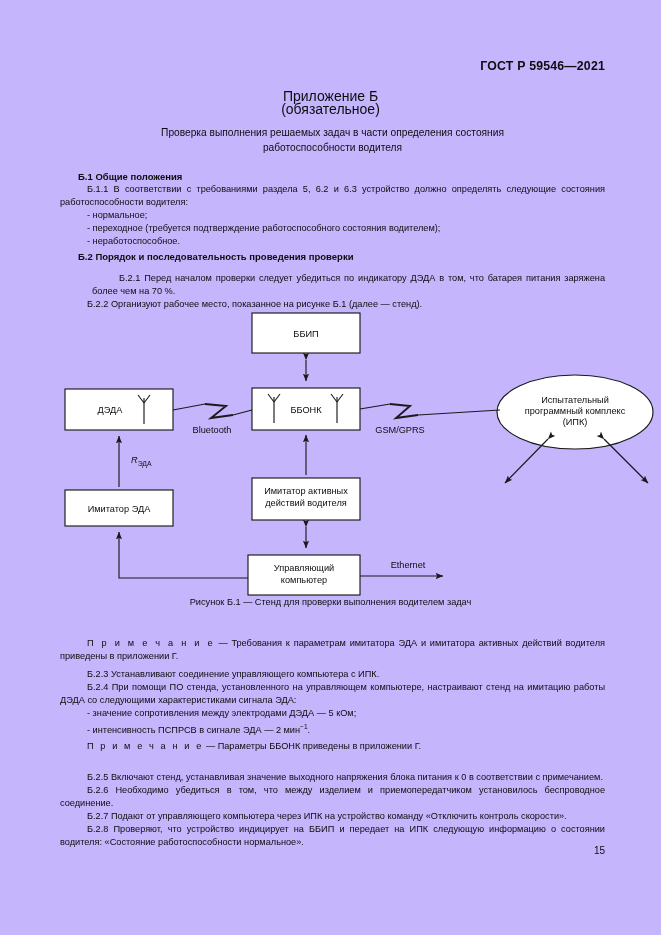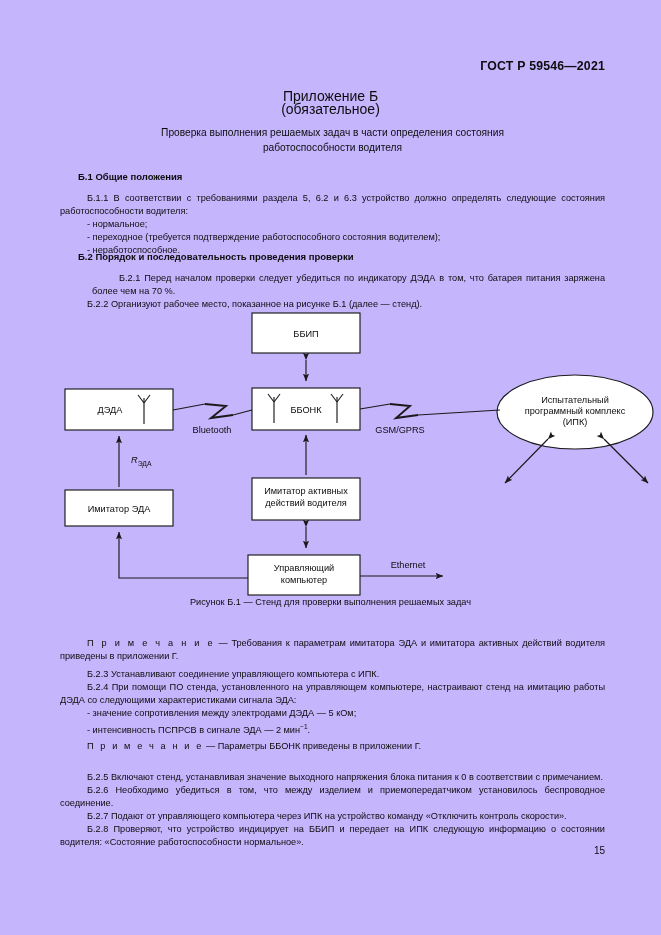--- a/index.html
+++ b/index.html
@@ -106,21 +106,21 @@
   <div class="appendix-line appendix-name">Приложение Б</div>
   <div class="appendix-line appendix-kind">(обязательное)</div>
 
   <div class="main-title">
     <div>Проверка выполнения решаемых задач в части определения состояния</div>
     <div>работоспособности водителя</div>
   </div>
 
   <div class="body-block" style="top:170px;">
     <div class="sec-head">Б.1  Общие положения</div>
-    <div class="para" style="margin-top:9px;">Б.1.1  В соответствии с требованиями раздела 5, 6.2 и 6.3 устройство должно определять следующие состояния работоспособности водителя:</div>
+    <div class="para" style="">Б.1.1  В соответствии с требованиями раздела 5, 6.2 и 6.3 устройство должно определять следующие состояния работоспособности водителя:</div>
     <div class="dash-item">-  нормальное;</div>
     <div class="dash-item">-  переходное (требуется подтверждение работоспособного состояния водителем);</div>
     <div class="dash-item">-  неработоспособное.</div>
   </div>
 
   <div class="body-block" style="top:250px;">
     <div class="sec-head">Б.2  Порядок и последовательность проведения проверки</div>
     <div class="para" style="margin-top:9px;margin-left:32px;">Б.2.1  Перед началом проверки следует убедиться по индикатору ДЭДА в том, что батарея питания заряжена более чем на 70 %.</div>
     <div class="para">Б.2.2  Организуют рабочее место, показанное на рисунке Б.1 (далее — стенд).</div>
   </div>
@@ -212,21 +212,21 @@
         <text x="400" y="128">GSM/GPRS</text>
         <text x="408" y="263">Ethernet</text>
 
         <text x="131" y="158" text-anchor="start">
           <tspan font-style="italic">R</tspan><tspan font-size="6.8" dy="2.5">ЭДА</tspan>
         </text>
       </g>
     </svg>
   </div>
 
-  <div class="fig-caption">Рисунок Б.1 — Стенд для проверки выполнения решаемых задач</div>
+  <div class="fig-caption">Рисунок Б.1 — Стенд для проверки выполнения водителем задач</div>
 
   <div class="body-block" style="top:637px;">
     <div class="para"><span class="note-word">П р и м е ч а н и е</span><span>  —  Требования к параметрам имитатора ЭДА и имитатора активных действий водителя приведены в приложении Г.</span></div>
   </div>
 
   <div class="body-block" style="top:668px;">
     <div class="para">Б.2.3  Устанавливают соединение управляющего компьютера с ИПК.</div>
     <div class="para">Б.2.4  При помощи ПО стенда, установленного на управляющем компьютере, настраивают стенд на имитацию работы ДЭДА со следующими характеристиками сигнала ЭДА:</div>
     <div class="dash-item">-  значение сопротивления между электродами ДЭДА — 5 кОм;</div>
     <div class="dash-item"><span>-  интенсивность ПСПРСВ в сигнале ЭДА — 2 мин</span><sup>−1</sup><span>.</span></div>

